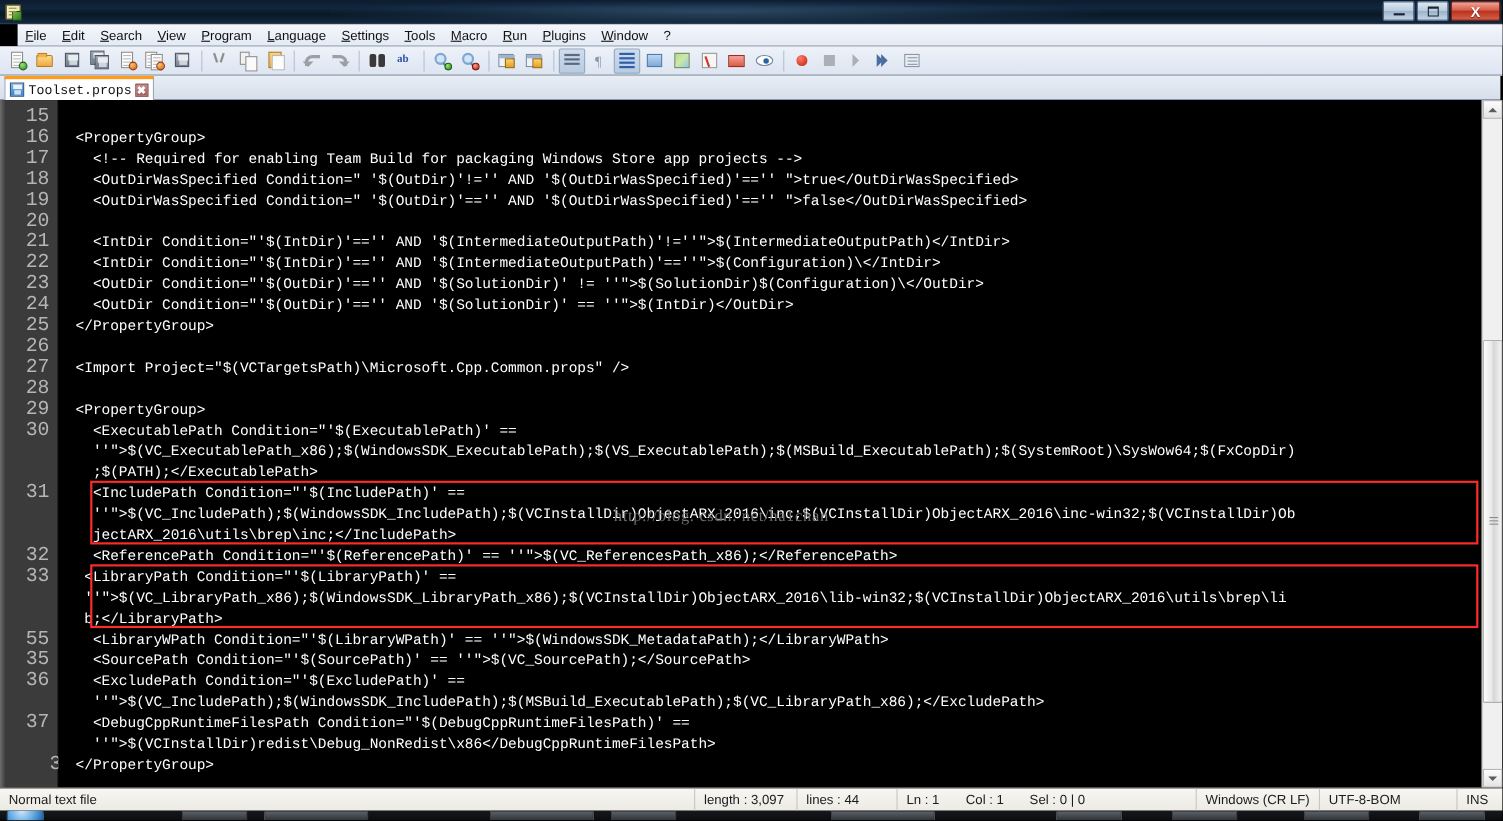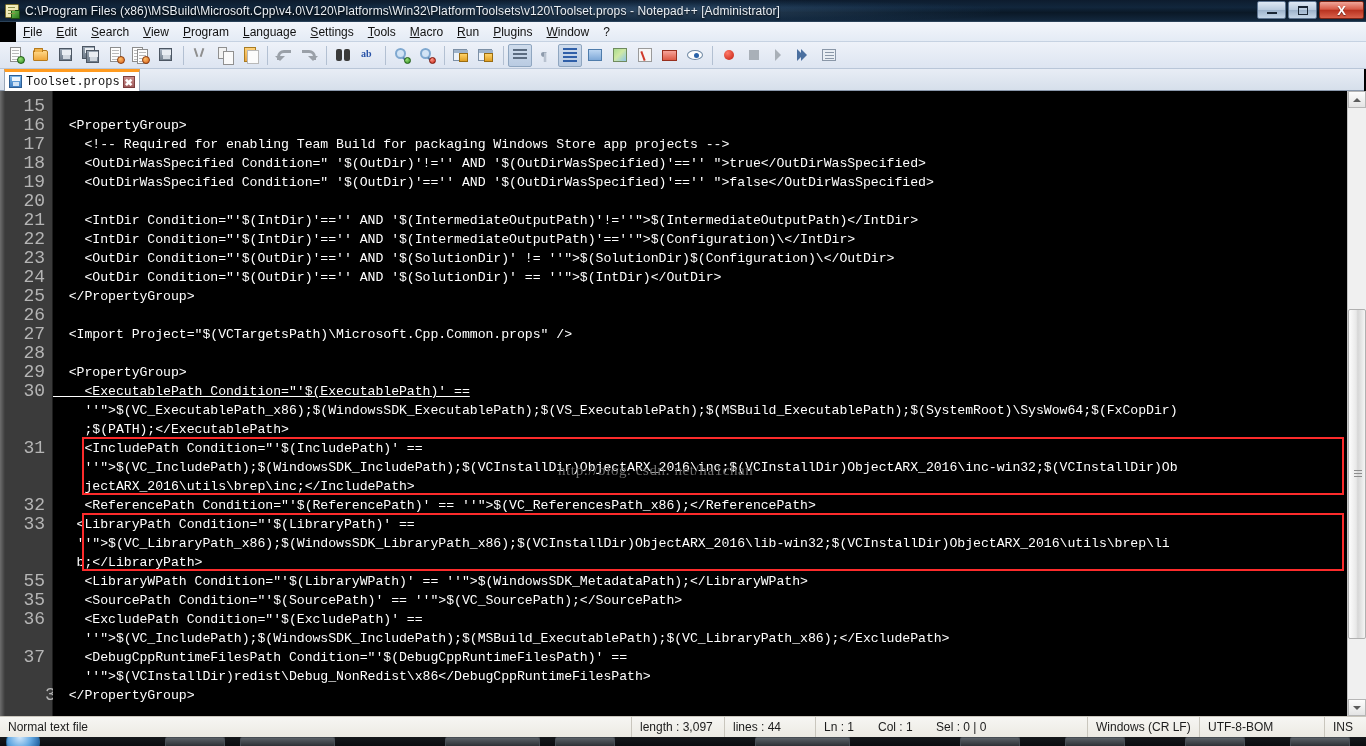--- a/index.html
+++ b/index.html
@@ -255,21 +255,20 @@
   }
 </style>
 </head>
 <body>
 
 <div id="app">
 
   <div class="titlebar">
     <div class="glow"></div>
     <div class="app-icon"></div>
-    <span class="title-text">C:\Program Files (x86)\MSBuild\Microsoft.Cpp\v4.0\V120\Platforms\Win32\PlatformToolsets\v120\Toolset.props - Notepad++ [Administrator]</span>
     <div class="win-buttons">
       <div class="win-btn">
           <span class="mn"></span>
         </div>
       <div class="win-btn">
           <span class="mx"></span>
         </div>
       <div class="win-btn close">X</div>
     </div>
   </div>
@@ -508,21 +507,21 @@
         <div class="code-line" style="top: 101px;"></div>
         <div class="code-line" style="top: 120px;">    &lt;IntDir Condition="'$(IntDir)'=='' AND '$(IntermediateOutputPath)'!=''"&gt;$(IntermediateOutputPath)&lt;/IntDir&gt;</div>
         <div class="code-line" style="top: 139px;">    &lt;IntDir Condition="'$(IntDir)'=='' AND '$(IntermediateOutputPath)'==''"&gt;$(Configuration)\&lt;/IntDir&gt;</div>
         <div class="code-line" style="top: 158px;">    &lt;OutDir Condition="'$(OutDir)'=='' AND '$(SolutionDir)' != ''"&gt;$(SolutionDir)$(Configuration)\&lt;/OutDir&gt;</div>
         <div class="code-line" style="top: 177px;">    &lt;OutDir Condition="'$(OutDir)'=='' AND '$(SolutionDir)' == ''"&gt;$(IntDir)&lt;/OutDir&gt;</div>
         <div class="code-line" style="top: 196px;">  &lt;/PropertyGroup&gt;</div>
         <div class="code-line" style="top: 215px;"></div>
         <div class="code-line" style="top: 234px;">  &lt;Import Project="$(VCTargetsPath)\Microsoft.Cpp.Common.props" /&gt;</div>
         <div class="code-line" style="top: 253px;"></div>
         <div class="code-line" style="top: 272px;">  &lt;PropertyGroup&gt;</div>
-        <div class="code-line" style="top: 291px; text-decoration: underline;">    &lt;ExecutablePath Condition="'$(ExecutablePath)' ==</div>
+        <div class="code-line" style="top: 291px;">    &lt;ExecutablePath Condition="'$(ExecutablePath)' ==</div>
         <div class="code-line" style="top: 310px;">    ''"&gt;$(VC_ExecutablePath_x86);$(WindowsSDK_ExecutablePath);$(VS_ExecutablePath);$(MSBuild_ExecutablePath);$(SystemRoot)\SysWow64;$(FxCopDir)</div>
         <div class="code-line" style="top: 329px;">    ;$(PATH);&lt;/ExecutablePath&gt;</div>
         <div class="code-line" style="top: 348px;">    &lt;IncludePath Condition="'$(IncludePath)' ==</div>
         <div class="code-line" style="top: 367px;">    ''"&gt;$(VC_IncludePath);$(WindowsSDK_IncludePath);$(VCInstallDir)ObjectARX_2016\inc;$(VCInstallDir)ObjectARX_2016\inc-win32;$(VCInstallDir)Ob</div>
         <div class="code-line" style="top: 386px;">    jectARX_2016\utils\brep\inc;&lt;/IncludePath&gt;</div>
         <div class="code-line" style="top: 405px;">    &lt;ReferencePath Condition="'$(ReferencePath)' == ''"&gt;$(VC_ReferencesPath_x86);&lt;/ReferencePath&gt;</div>
         <div class="code-line" style="top: 424px;">   &lt;LibraryPath Condition="'$(LibraryPath)' ==</div>
         <div class="code-line" style="top: 443px;">   ''"&gt;$(VC_LibraryPath_x86);$(WindowsSDK_LibraryPath_x86);$(VCInstallDir)ObjectARX_2016\lib-win32;$(VCInstallDir)ObjectARX_2016\utils\brep\li</div>
         <div class="code-line" style="top: 462px;">   b;&lt;/LibraryPath&gt;</div>
         <div class="code-line" style="top: 481px;">    &lt;LibraryWPath Condition="'$(LibraryWPath)' == ''"&gt;$(WindowsSDK_MetadataPath);&lt;/LibraryWPath&gt;</div>

